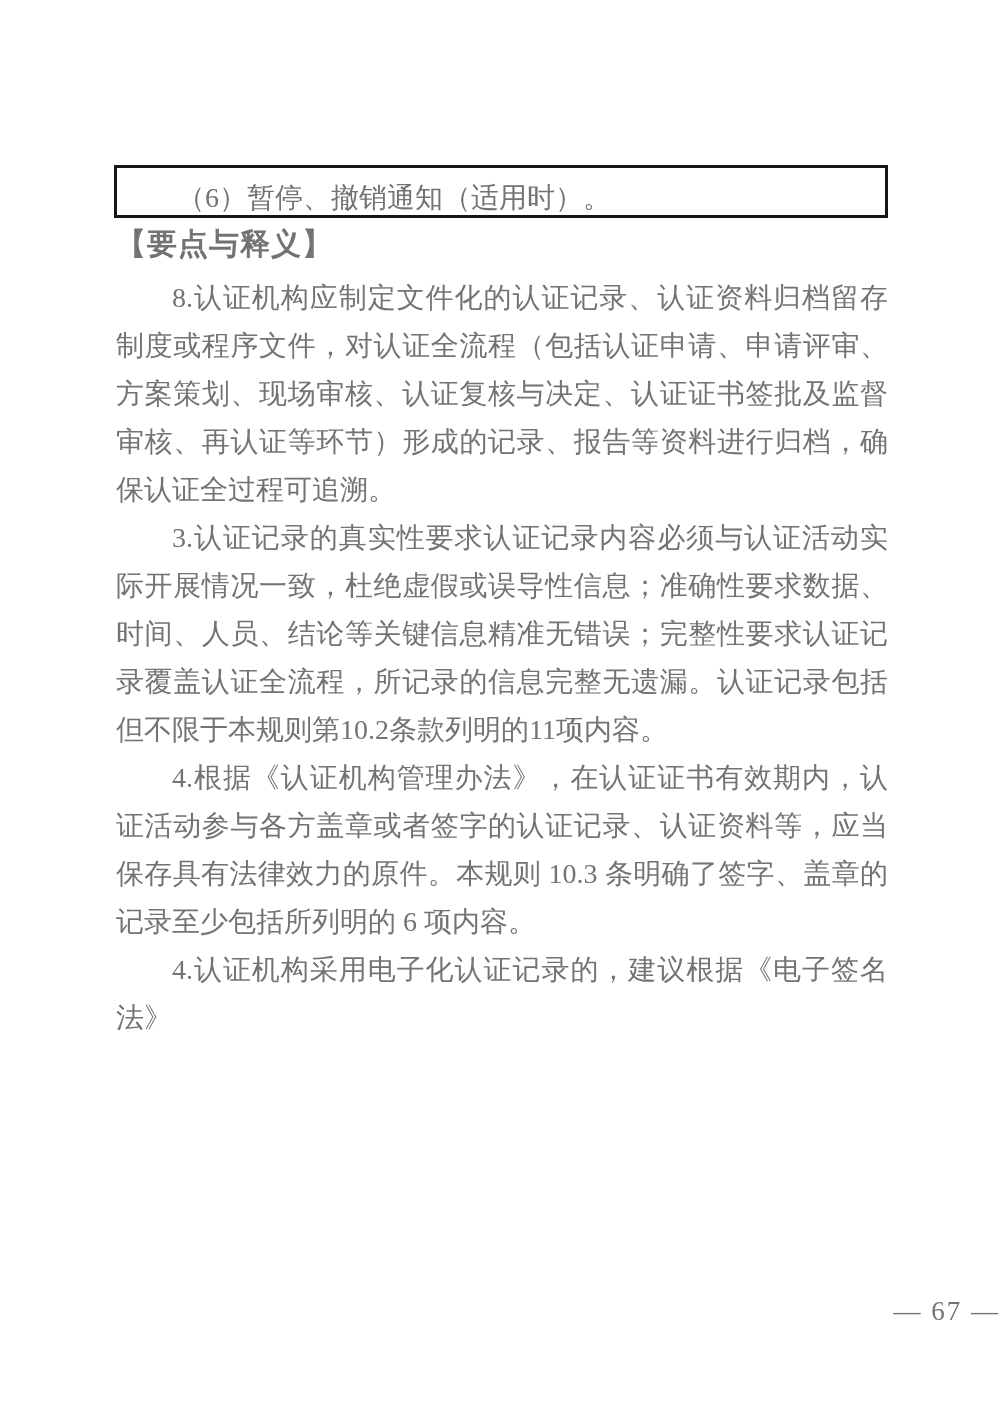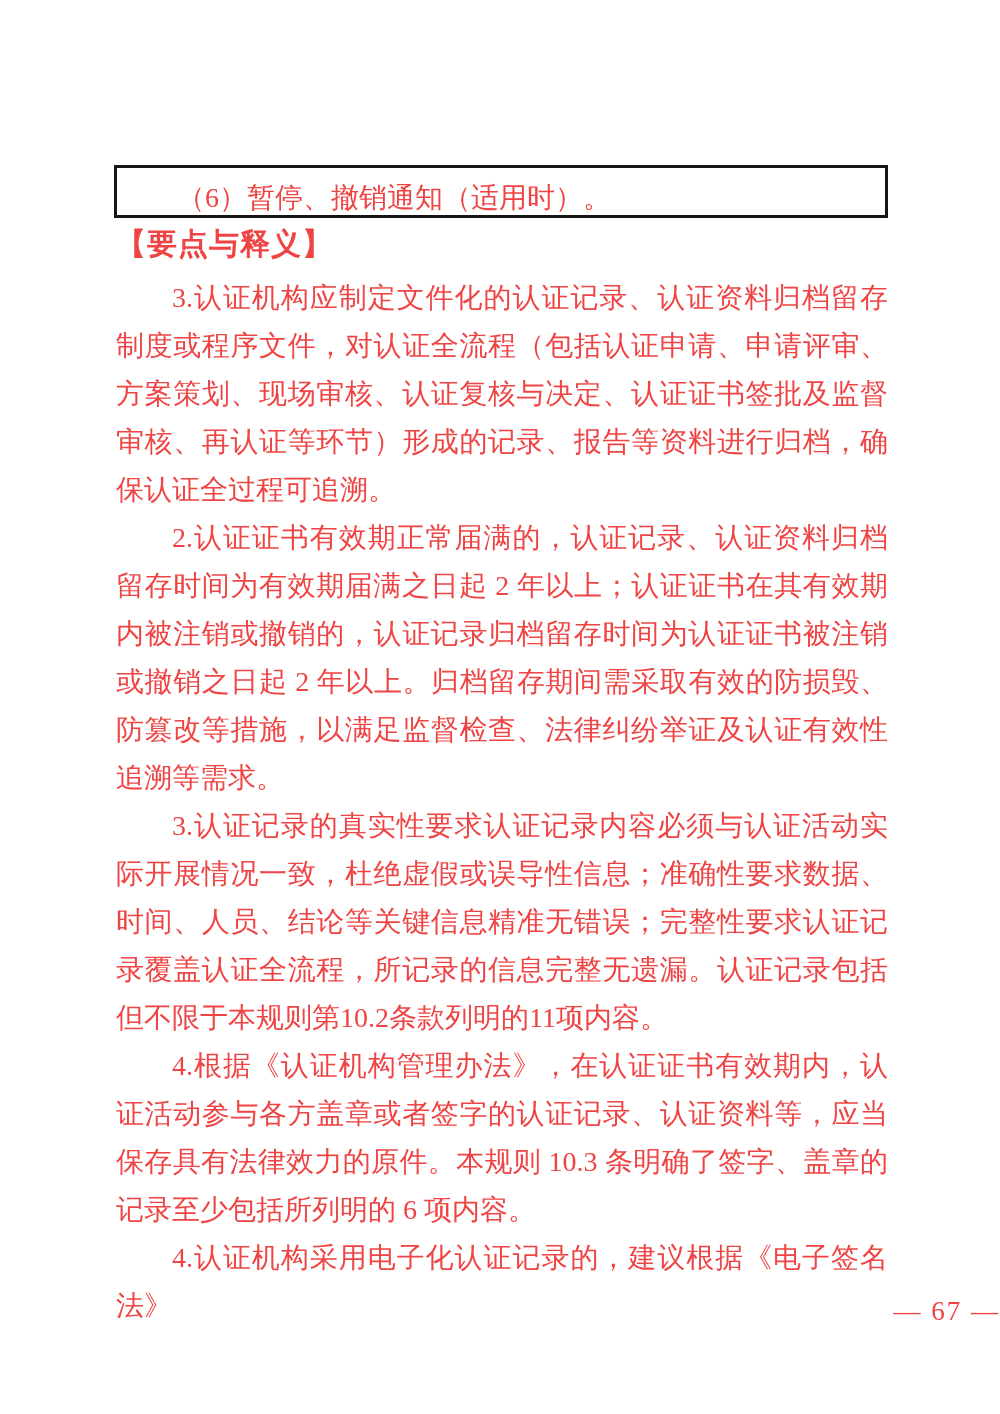--- a/index.html
+++ b/index.html
@@ -5,21 +5,21 @@
   html, body {
     margin: 0;
     padding: 0;
     background: #ffffff;
   }
   .page {
     position: relative;
     width: 1000px;
     height: 1414px;
     background: #ffffff;
-    color: #ef4444;
+    color: #737373;
     font-family: "Liberation Serif", "DejaVu Serif", serif;
     overflow: hidden;
   }
   .notice-box {
     position: absolute;
     left: 114px;
     top: 165px;
     width: 774px;
     height: 53px;
     border: 3px solid #161616;
@@ -75,22 +75,21 @@
 
 <div class="page">
 
   <div class="notice-box">
     <span class="box-text">（6）暂停、撤销通知（适用时）。</span>
   </div>
 
   <h2 class="section-heading">【要点与释义】</h2>
 
   <div class="content">
-      <p class="body-para">3.认证机构应制定文件化的认证记录、认证资料归档留存制度或程序文件，对认证全流程（包括认证申请、申请评审、方案策划、现场审核、认证复核与决定、认证证书签批及监督审核、再认证等环节）形成的记录、报告等资料进行归档，确保认证全过程可追溯。</p>
-      <p class="body-para">2.认证证书有效期正常届满的，认证记录、认证资料归档留存时间为有效期届满之日起 2 年以上；认证证书在其有效期内被注销或撤销的，认证记录归档留存时间为认证证书被注销或撤销之日起 2 年以上。归档留存期间需采取有效的防损毁、防篡改等措施，以满足监督检查、法律纠纷举证及认证有效性追溯等需求。</p>
+      <p class="body-para">8.认证机构应制定文件化的认证记录、认证资料归档留存制度或程序文件，对认证全流程（包括认证申请、申请评审、方案策划、现场审核、认证复核与决定、认证证书签批及监督审核、再认证等环节）形成的记录、报告等资料进行归档，确保认证全过程可追溯。</p>
       <p class="body-para">3.认证记录的真实性要求认证记录内容必须与认证活动实际开展情况一致，杜绝虚假或误导性信息；准确性要求数据、时间、人员、结论等关键信息精准无错误；完整性要求认证记录覆盖认证全流程，所记录的信息完整无遗漏。认证记录包括但不限于本规则第10.2条款列明的11项内容。</p>
       <p class="body-para">4.根据《认证机构管理办法》，在认证证书有效期内，认证活动参与各方盖章或者签字的认证记录、认证资料等，应当保存具有法律效力的原件。本规则 10.3 条明确了签字、盖章的记录至少包括所列明的 6 项内容。</p>
       <p class="body-para">4.认证机构采用电子化认证记录的，建议根据《电子签名法》</p>
     </div>
 
   <div class="page-number">— 67 —</div>
 
 </div>
 
 </body></html>

